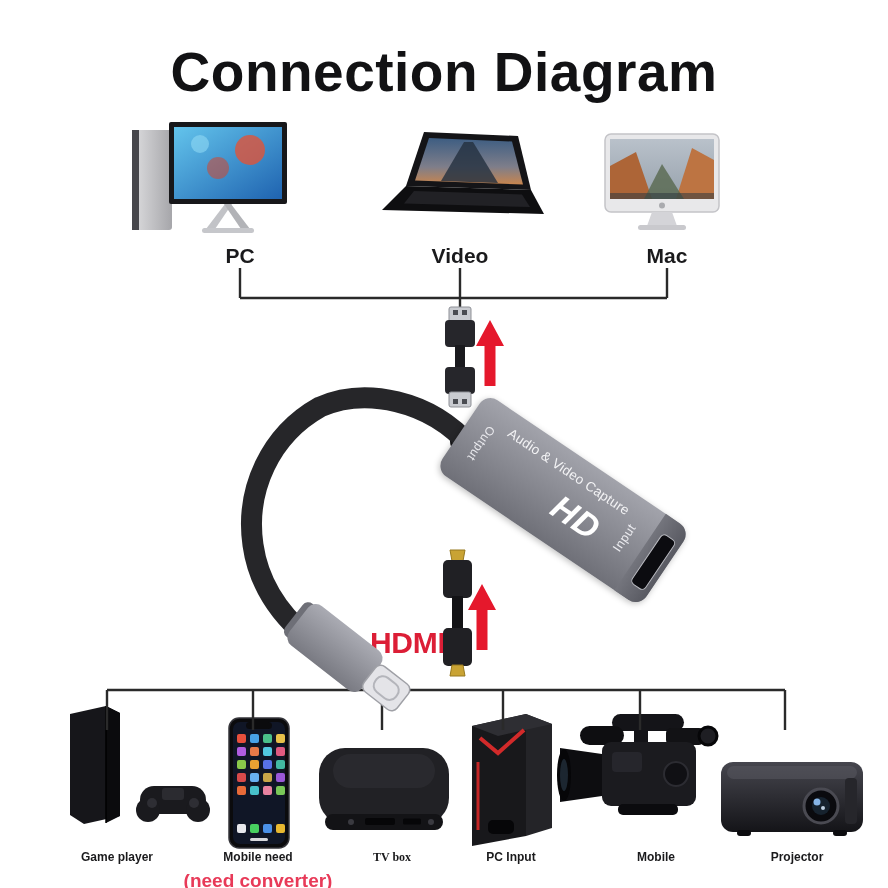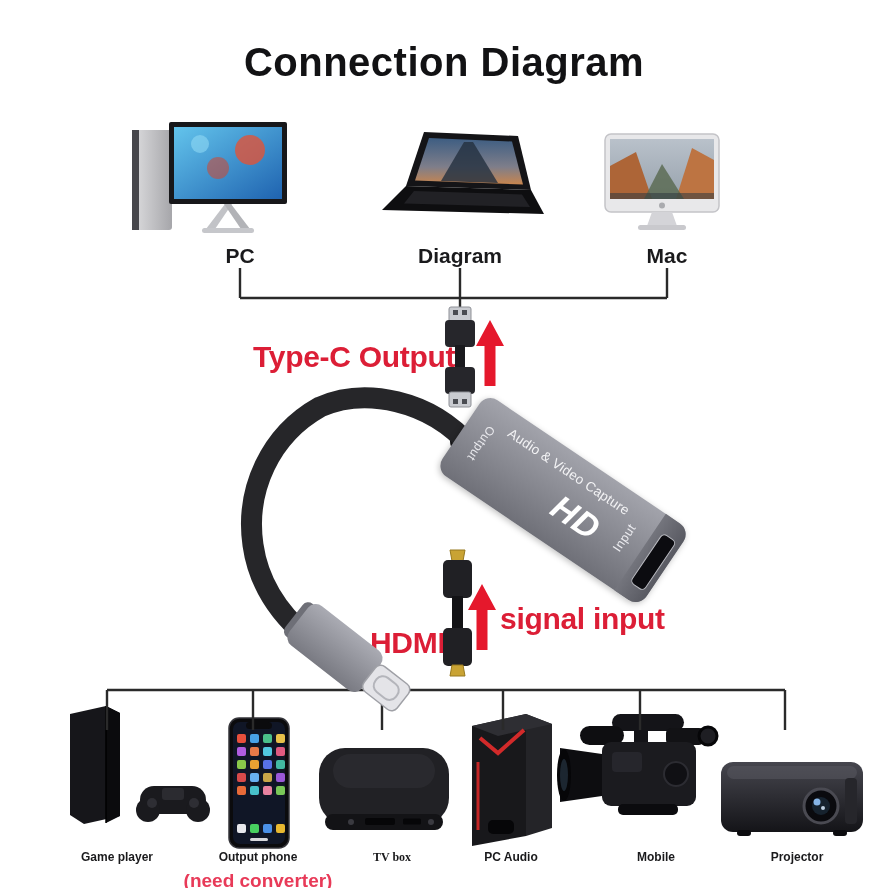--- a/index.html
+++ b/index.html
@@ -1,18 +1,18 @@
 <!DOCTYPE html>
 <html><head>
 <meta charset="utf-8">
 <style>
   html,body{margin:0;padding:0;background:#ffffff;font-family:"Liberation Sans",sans-serif;}
   .canvas{position:relative;width:888px;height:888px;background:#ffffff;overflow:hidden;margin:0 auto;}
   .abs{position:absolute;}
-  .title{left:0;right:0;top:40px;text-align:center;font-size:40px;font-weight:700;letter-spacing:.5px;color:#121214;}
+  .title{left:0;right:0;top:40px;text-align:center;font-size:55px;font-weight:700;letter-spacing:.5px;color:#121214;}
   .toplbl{font-size:21px;font-weight:600;color:#1a1a1c;text-align:center;}
   .botlbl{font-size:12px;font-weight:700;color:#1a1a1c;text-align:center;}
   .red{color:#DC1E36;font-weight:700;font-size:30px;white-space:nowrap;letter-spacing:-.3px;}
   .note{color:#E83A58;font-weight:700;font-size:19px;text-align:center;white-space:nowrap;}
   .device{left:440px;top:454px;width:246px;height:92px;border-radius:13px;
     background:linear-gradient(180deg,#a2a3ab 0%,#85868e 58%,#6f7078 100%);
     transform:rotate(34deg);z-index:3;box-shadow:0 2px 6px rgba(0,0,0,.25);}
   .device .endcap{position:absolute;right:0;top:0;width:30px;height:100%;
     background:linear-gradient(90deg,#74757d,#595a62);border-radius:0 13px 13px 0;}
   .device .port{position:absolute;right:5px;top:17px;width:15px;height:58px;background:#0c0c10;
@@ -80,21 +80,21 @@
     <polygon points="14,67 14,34 40,20 56,67" fill="#ad6537"></polygon>
     <polygon points="118,67 118,28 96,16 80,67" fill="#bd7442"></polygon>
     <polygon points="48,67 66,32 88,67" fill="#57684f" opacity=".8"></polygon>
     <rect x="14" y="61" width="104" height="6" fill="#303840" opacity=".55"></rect>
     <circle cx="66" cy="73.5" r="3" fill="#aaabaf"></circle>
     <polygon points="56,80 76,80 81,94 51,94" fill="#d4d4d8"></polygon>
     <rect x="42" y="93" width="48" height="5" rx="2.5" fill="#c9c9cd"></rect>
   </svg>
 
   <div class="abs toplbl" style="left:200px;top:244px;width:80px;">PC</div>
-  <div class="abs toplbl" style="left:410px;top:244px;width:100px;">Diagram</div>
+  <div class="abs toplbl" style="left:410px;top:244px;width:100px;">Video</div>
   <div class="abs toplbl" style="left:627px;top:244px;width:80px;text-align:center;">Mac</div>
 
   <svg class="abs" style="left:228px;top:264px;z-index:1;" width="448" height="56" viewBox="0 0 448 56">
     <path d="M12,4 V34 M232,4 V34 M439,4 V34 M12,34 H439 M232,34 V53" stroke="#2a2a2a" stroke-width="2.4" fill="none"></path>
   </svg>
 
   <svg class="abs" style="left:444px;top:306px;z-index:2;" width="32" height="106" viewBox="0 0 32 106">
     <rect x="5" y="1" width="22" height="15" rx="2" fill="#c9cbd0" stroke="#8f9197" stroke-width="1"></rect>
     <rect x="9" y="4" width="5" height="5" fill="#4a4c52"></rect>
       <rect x="18" y="4" width="5" height="5" fill="#4a4c52"></rect>
@@ -103,21 +103,20 @@
     <rect x="1" y="61" width="30" height="27" rx="4" fill="#26262b"></rect>
     <rect x="5" y="86" width="22" height="15" rx="2" fill="#c9cbd0" stroke="#8f9197" stroke-width="1"></rect>
     <rect x="9" y="93" width="5" height="5" fill="#4a4c52"></rect>
       <rect x="18" y="93" width="5" height="5" fill="#4a4c52"></rect>
   </svg>
 
   <svg class="abs" style="left:476px;top:320px;z-index:2;" width="28" height="68" viewBox="0 0 28 68">
     <polygon points="14,0 28,26 19.5,26 19.5,66 8.5,66 8.5,26 0,26" fill="#E5182C"></polygon>
   </svg>
 
-  <div class="abs red" style="left:253px;top:340px;width:200px;text-align:center;">Type-C Output</div>
 
   <svg class="abs" style="left:215px;top:385px;z-index:2;" width="270" height="335" viewBox="0 0 270 335">
     <path d="M250,56 L268,74" stroke="#141417" stroke-width="30" stroke-linecap="round" fill="none"></path>
     <path d="M255,61 C215,15 150,2 105,22 C55,50 30,105 38,160 C43,195 60,225 92,252" stroke="#262629" stroke-width="21" stroke-linecap="round" fill="none"></path>
   </svg>
 
   <svg class="abs" style="left:275px;top:595px;z-index:4;" width="165" height="140" viewBox="0 0 165 140">
     <defs>
       <linearGradient id="plugGrad" x1="0" y1="0" x2="0" y2="1">
           <stop offset="0" stop-color="#aaabb3"></stop>
@@ -149,21 +148,20 @@
     <rect x="5" y="12" width="29" height="38" rx="5" fill="#202024"></rect>
     <rect x="14" y="48" width="11" height="34" fill="#131316"></rect>
     <rect x="5" y="80" width="29" height="38" rx="5" fill="#202024"></rect>
     <polygon points="14,117 25,117 27,128 12,128" fill="#c9a334" stroke="#97791f" stroke-width="1"></polygon>
   </svg>
 
   <svg class="abs" style="left:468px;top:584px;z-index:2;" width="28" height="68" viewBox="0 0 28 68">
     <polygon points="14,0 28,26 19.5,26 19.5,66 8.5,66 8.5,26 0,26" fill="#E5182C"></polygon>
   </svg>
 
-  <div class="abs red" style="left:500px;top:602px;z-index:2;">signal input</div>
 
   <svg class="abs" style="left:95px;top:683px;z-index:1;" width="710" height="52" viewBox="0 0 710 52">
     <path d="M12,7 H690 M12,7 V47 M158,7 V47 M287,7 V47 M408,7 V47 M545,7 V47 M690,7 V47" stroke="#2a2a2a" stroke-width="2.4" fill="none"></path>
   </svg>
 
   <svg class="abs" style="left:48px;top:700px;" width="165" height="152" viewBox="0 0 165 152">
     <polygon points="22,14 58,6 72,13 72,116 36,124 22,115" fill="#16161a"></polygon>
     <polygon points="58,6 72,13 72,116 58,123" fill="#0b0b0d"></polygon>
     <line x1="58" y1="6" x2="58" y2="123" stroke="#000000" stroke-width="1.5"></line>
     <rect x="92" y="86" width="66" height="28" rx="14" fill="#1a1a1e"></rect>
@@ -252,20 +250,20 @@
     <circle cx="108" cy="68" r="17" fill="#0a0a0e"></circle>
     <circle cx="108" cy="68" r="17" fill="none" stroke="#4a4a52" stroke-width="3"></circle>
     <circle cx="108" cy="68" r="9" fill="#16222e"></circle>
     <circle cx="104" cy="64" r="3.5" fill="#86b4e6"></circle>
     <circle cx="110" cy="70" r="2" fill="#cfe2f4" opacity=".9"></circle>
     <rect x="24" y="92" width="14" height="6" rx="3" fill="#0c0c0f"></rect>
     <rect x="120" y="92" width="14" height="6" rx="3" fill="#0c0c0f"></rect>
   </svg>
 
   <div class="abs botlbl" style="left:37px;top:850px;width:160px;">Game player</div>
-  <div class="abs botlbl" style="left:178px;top:850px;width:160px;">Output phone</div>
+  <div class="abs botlbl" style="left:178px;top:850px;width:160px;">Mobile need</div>
   <div class="abs note" style="left:178px;top:870px;width:160px;">(need converter)</div>
   <div class="abs botlbl" style="left:332px;top:850px;width:120px;font-family:Liberation Serif, serif;">TV box</div>
-  <div class="abs botlbl" style="left:451px;top:850px;width:120px;">PC Audio</div>
+  <div class="abs botlbl" style="left:451px;top:850px;width:120px;">PC Input</div>
   <div class="abs botlbl" style="left:596px;top:850px;width:120px;">Mobile</div>
   <div class="abs botlbl" style="left:737px;top:850px;width:120px;text-align:center;">Projector</div>
 
 </div>
 
 </body></html>

